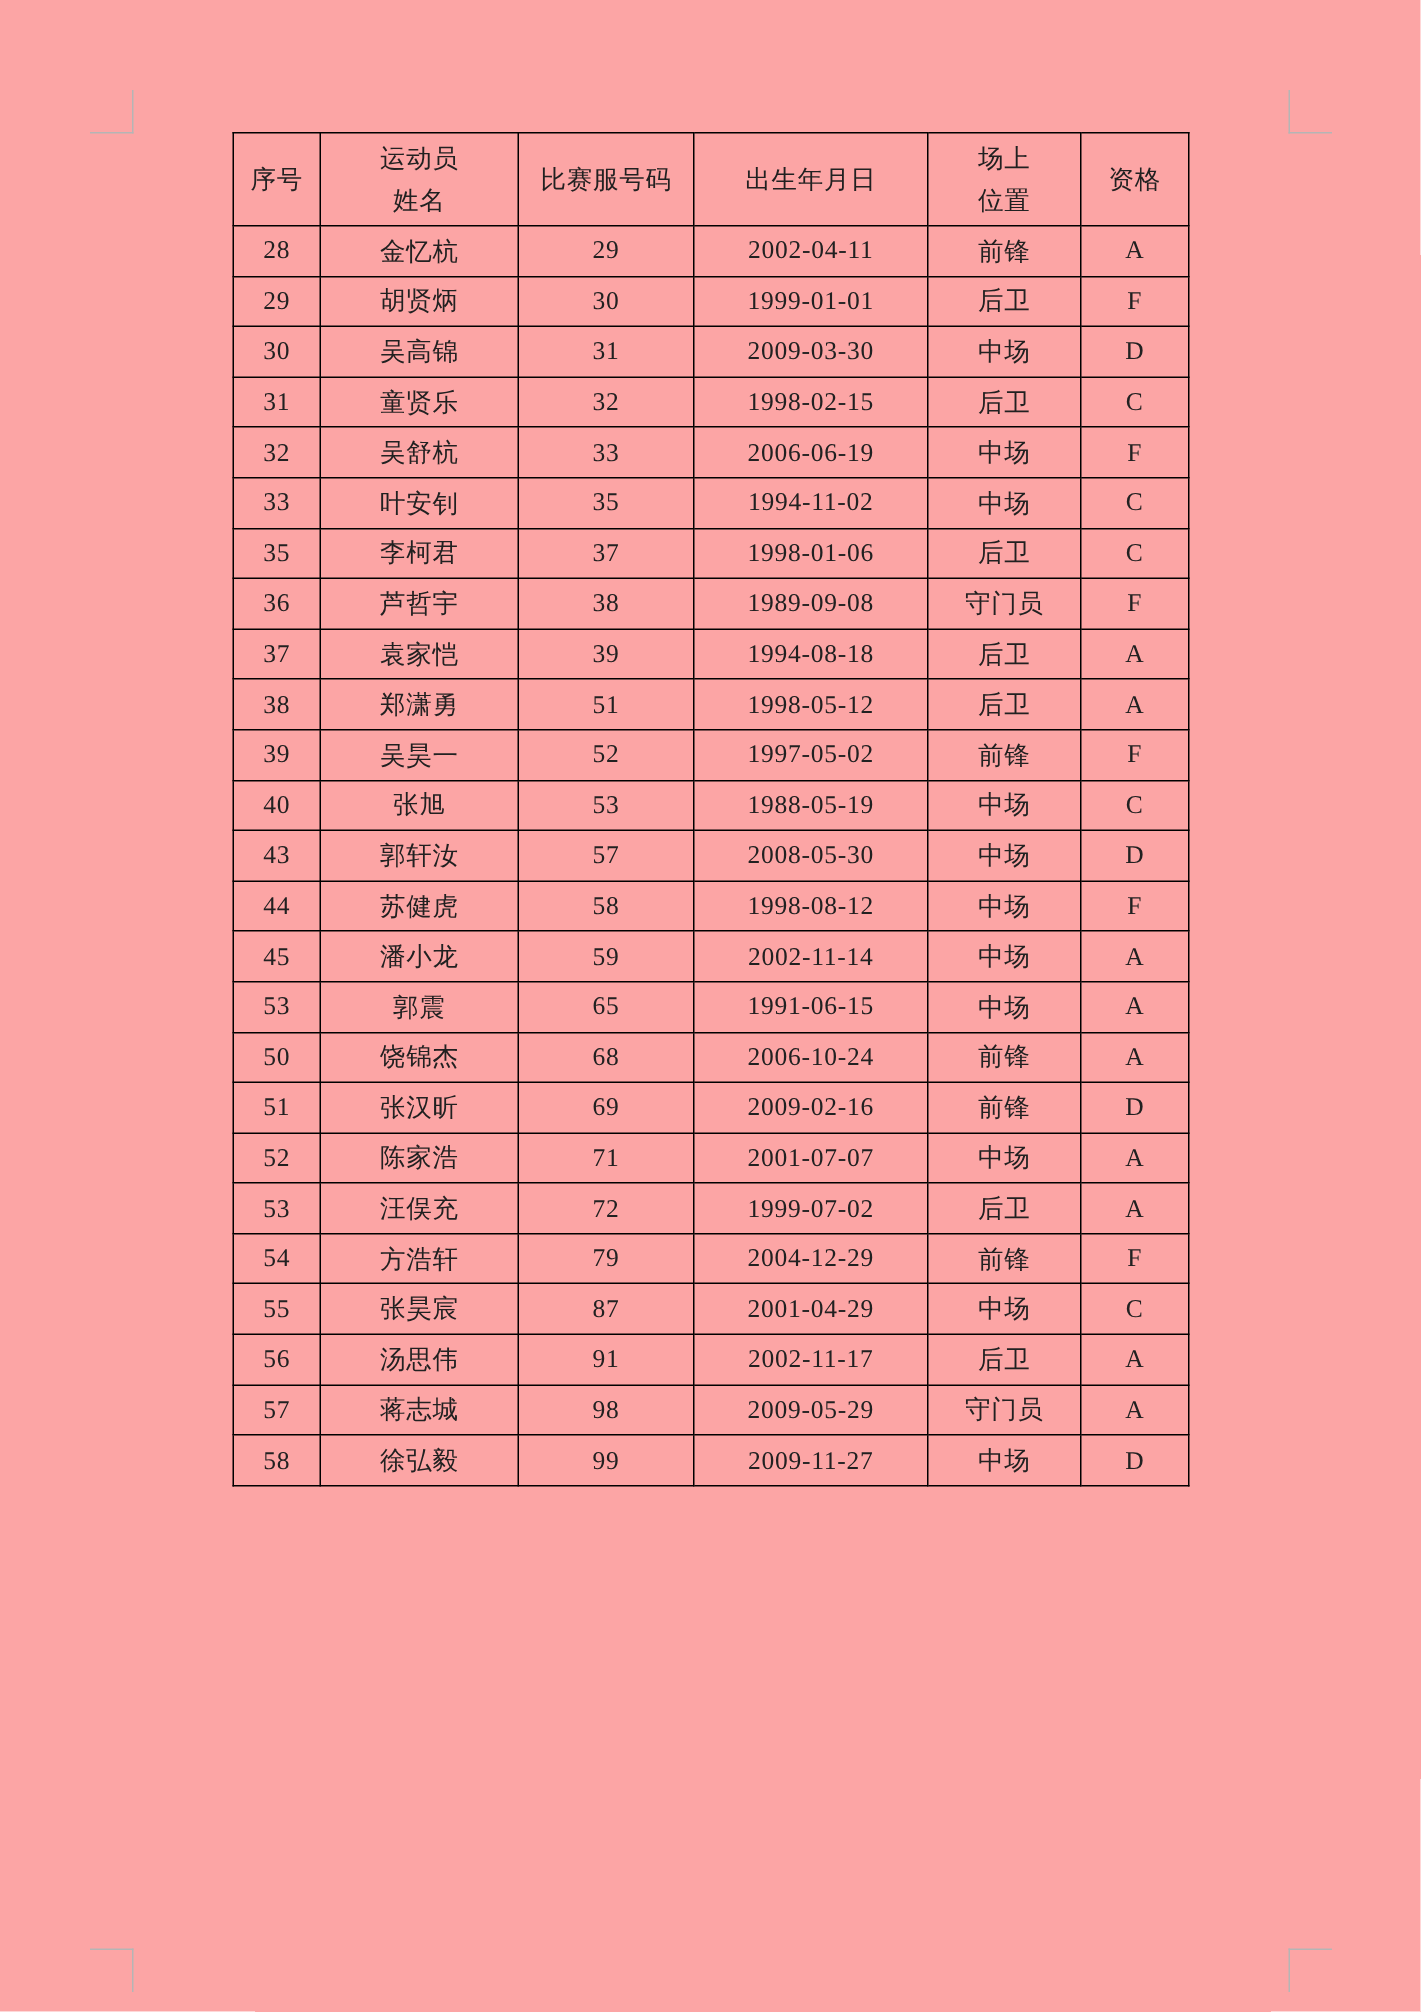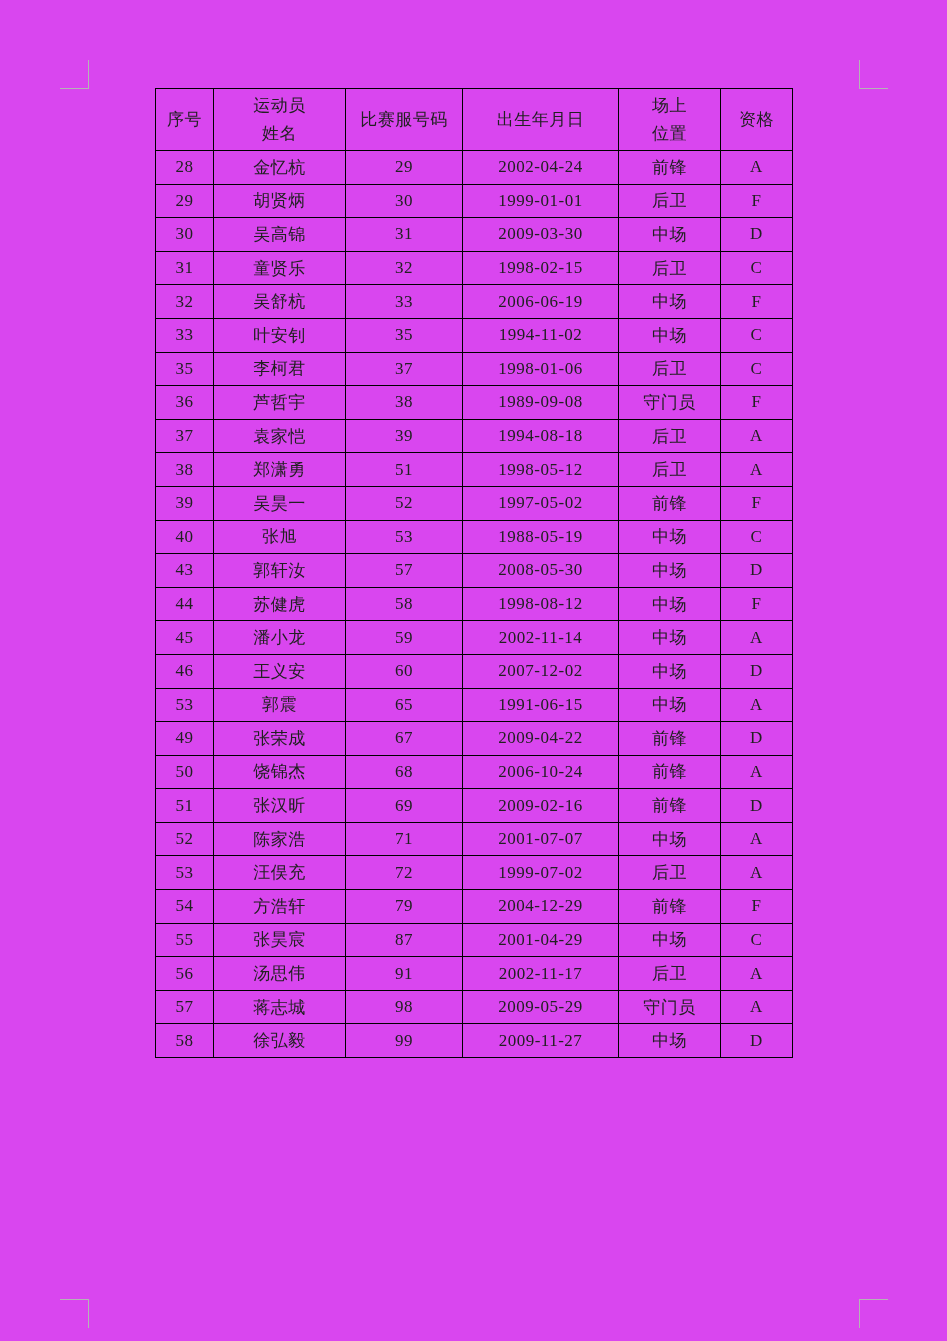--- a/index.html
+++ b/index.html
@@ -4,21 +4,21 @@
 <style>
   html, body {
     margin: 0;
     padding: 0;
     background: #ffffff;
   }
   .page {
     position: relative;
     width: 947px;
     height: 1341px;
-    background: #d946ef;
+    background: #fca5a5;
     font-family: "Liberation Serif", "DejaVu Serif", serif;
     overflow: hidden;
   }
   
   .crop {
     position: absolute;
     width: 28px;
     height: 28px;
     border: 0 solid #b5b5b5;
   }
@@ -85,21 +85,21 @@
           <span class="hdr-line">位置</span>
         </th>
         <th>资格</th>
       </tr>
     </thead>
     <tbody>
       <tr style="">
         <td>28</td>
         <td>金忆杭</td>
         <td>29</td>
-        <td>2002-04-24</td>
+        <td>2002-04-11</td>
         <td>前锋</td>
         <td>A</td>
       </tr>
         <tr style="">
         <td>29</td>
         <td>胡贤炳</td>
         <td>30</td>
         <td>1999-01-01</td>
         <td>后卫</td>
         <td>F</td>
@@ -202,42 +202,26 @@
       </tr>
         <tr style="">
         <td>45</td>
         <td>潘小龙</td>
         <td>59</td>
         <td>2002-11-14</td>
         <td>中场</td>
         <td>A</td>
       </tr>
         <tr style="">
-        <td>46</td>
-        <td>王义安</td>
-        <td>60</td>
-        <td>2007-12-02</td>
-        <td>中场</td>
-        <td>D</td>
-      </tr>
-        <tr style="">
         <td>53</td>
         <td>郭震</td>
         <td>65</td>
         <td>1991-06-15</td>
         <td>中场</td>
         <td>A</td>
-      </tr>
-        <tr style="">
-        <td>49</td>
-        <td>张荣成</td>
-        <td>67</td>
-        <td>2009-04-22</td>
-        <td>前锋</td>
-        <td>D</td>
       </tr>
         <tr style="">
         <td>50</td>
         <td>饶锦杰</td>
         <td>68</td>
         <td>2006-10-24</td>
         <td>前锋</td>
         <td>A</td>
       </tr>
         <tr style="">

